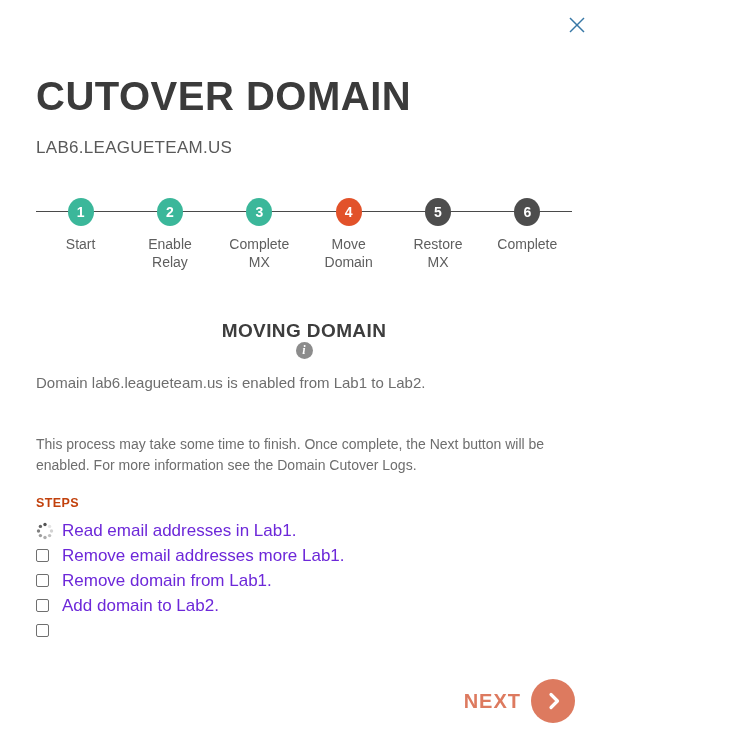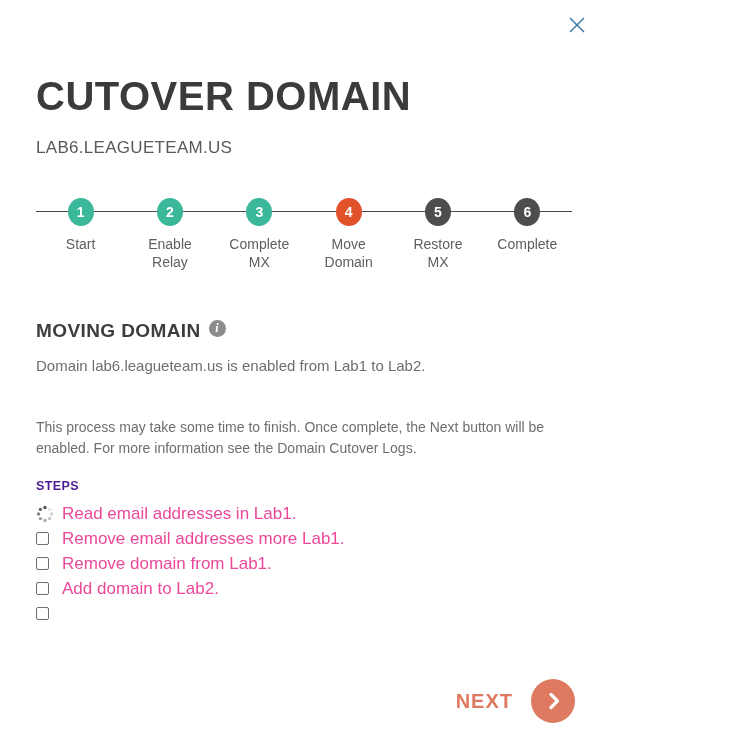--- a/index.html
+++ b/index.html
@@ -74,22 +74,23 @@
   }
   
   h2.section-heading {
     margin: 49px 0 0 0;
     font-size: 19px;
     line-height: 22px;
     font-weight: 600;
     letter-spacing: 0.4px;
     color: #3d3d3d;
     display: flex;
-    align-items: flex-start;
-    gap: 8px;
+    align-items: center;
+    gap: 0;
+    flex-direction: column;
   }
   .info-badge {
     width: 17px; height: 17px;
     border-radius: 50%;
     background: #8c8c8c;
     color: #fff;
     font-family: "Liberation Serif", "DejaVu Serif", serif;
     font-style: italic;
     font-weight: bold;
     font-size: 12px;
@@ -110,21 +111,21 @@
     font-size: 14px;
     line-height: 21px;
     color: #6e6e6e;
     max-width: 664px;
   }
   .tasks-label {
     margin-top: 20px;
     font-size: 12.5px;
     font-weight: bold;
     letter-spacing: 0.4px;
-    color: #4c1d95;
+    color: #c2410c;
   }
   ul.task-list { list-style: none; margin: 8px 0 0 0; padding: 0; }
   .task-row {
     height: 25px;
     display: flex;
     align-items: center;
   }
   .task-icon {
     width: 18px;
     display: flex;
@@ -136,31 +137,31 @@
   .task-checkbox {
     width: 13px; height: 13px;
     border: 1px solid #6f6f6f;
     border-radius: 2px;
     background: #fff;
     box-sizing: border-box;
     cursor: default;
   }
   .task-text {
     font-size: 17px;
-    color: #ec4899;
+    color: #6d28d9;
   }
   
   .footer {
     position: absolute;
     right: 33px;
     top: 679px;
     height: 44px;
     display: flex;
     align-items: center;
-    gap: 18px;
+    gap: 10px;
   }
   .next-label {
     font-size: 20px;
     font-weight: bold;
     letter-spacing: 1px;
     color: #dd7a5f;
     background: none; border: none; padding: 0;
     font-family: inherit;
     cursor: pointer;
   }

